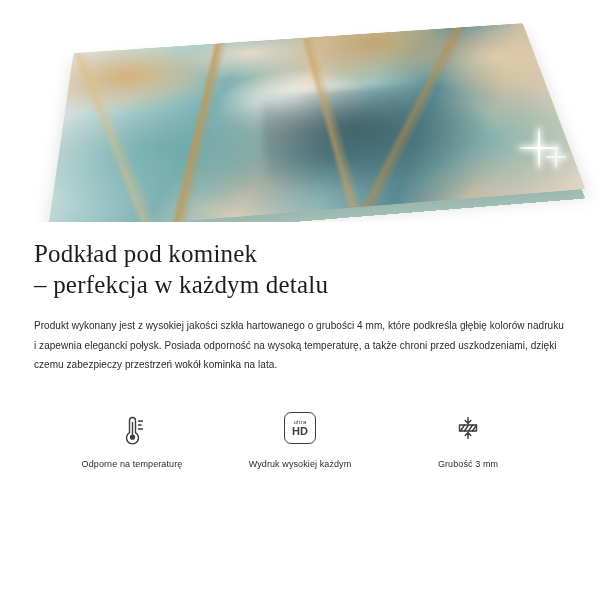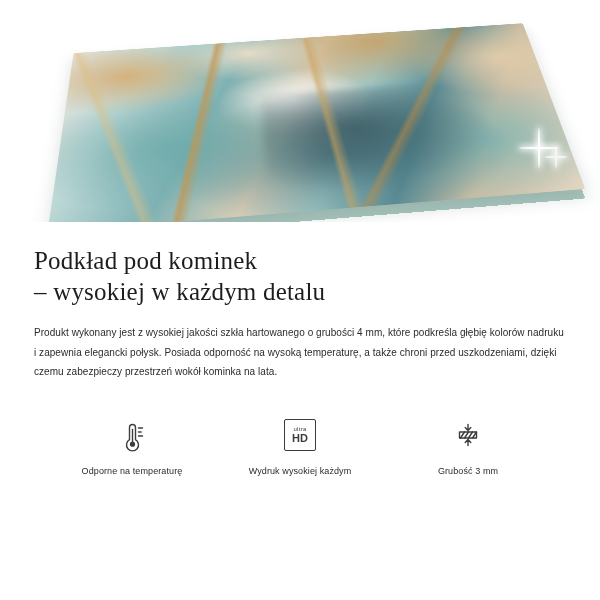--- a/index.html
+++ b/index.html
@@ -125,21 +125,21 @@
   .content {
     position: relative;
     padding: 0 34px;
   }
   .headline {
     font-family: "Liberation Serif", serif;
     font-size: 25px;
     line-height: 31px;
     color: #1d1d1b;
     font-weight: 400;
-    margin: 23px 0 0 0;
+    margin: 16px 0 0 0;
     letter-spacing: .2px;
   }
   .headline .l2 { display: block; }
 
   .paragraph {
     margin: 16px 0 0 0;
     font-size: 10px;
     line-height: 19.5px;
     color: #2b2b2b;
     max-width: 538px;
@@ -178,21 +178,21 @@
   .stroke {
     fill: none;
     stroke: #3c3c3b;
     stroke-width: 1.4;
     stroke-linecap: round;
     stroke-linejoin: round;
   }
   .ultrahd-box {
     width: 30px; height: 30px;
     border: 1.4px solid #3c3c3b;
-    border-radius: 2px;
+    border-radius: 7px;
     display: flex;
     flex-direction: column;
     align-items: center;
     justify-content: center;
     line-height: 1;
   }
   .ultrahd-box .u {
     font-size: 6px;
     letter-spacing: .3px;
     color: #3c3c3b;
@@ -218,21 +218,21 @@
         </div>
       </div>
       <div class="sparkle s1"></div>
       <div class="sparkle s2"></div>
     </div>
   </div>
 
   <div class="content">
     <h1 class="headline">
       <span>Podkład pod kominek</span>
-      <span class="l2">– wysokiej w każdym detalu</span>
+      <span class="l2">– perfekcja w każdym detalu</span>
     </h1>
 
     <p class="paragraph">Produkt wykonany jest z wysokiej jakości szkła hartowanego o grubości 4 mm, które podkreśla głębię kolorów nadruku i zapewnia elegancki połysk. Posiada odporność na wysoką temperaturę, a także chroni przed uszkodzeniami, dzięki czemu zabezpieczy przestrzeń wokół kominka na lata.</p>
 
     <div class="features">
 
       <div class="feature">
         <div class="ico">
           <svg width="40" height="40" viewBox="0 0 40 40">
             <path class="stroke" d="M20.5 9.5a3 3 0 0 1 3 3v12.2a6 6 0 1 1-6 0V12.5a3 3 0 0 1 3-3z"></path>

